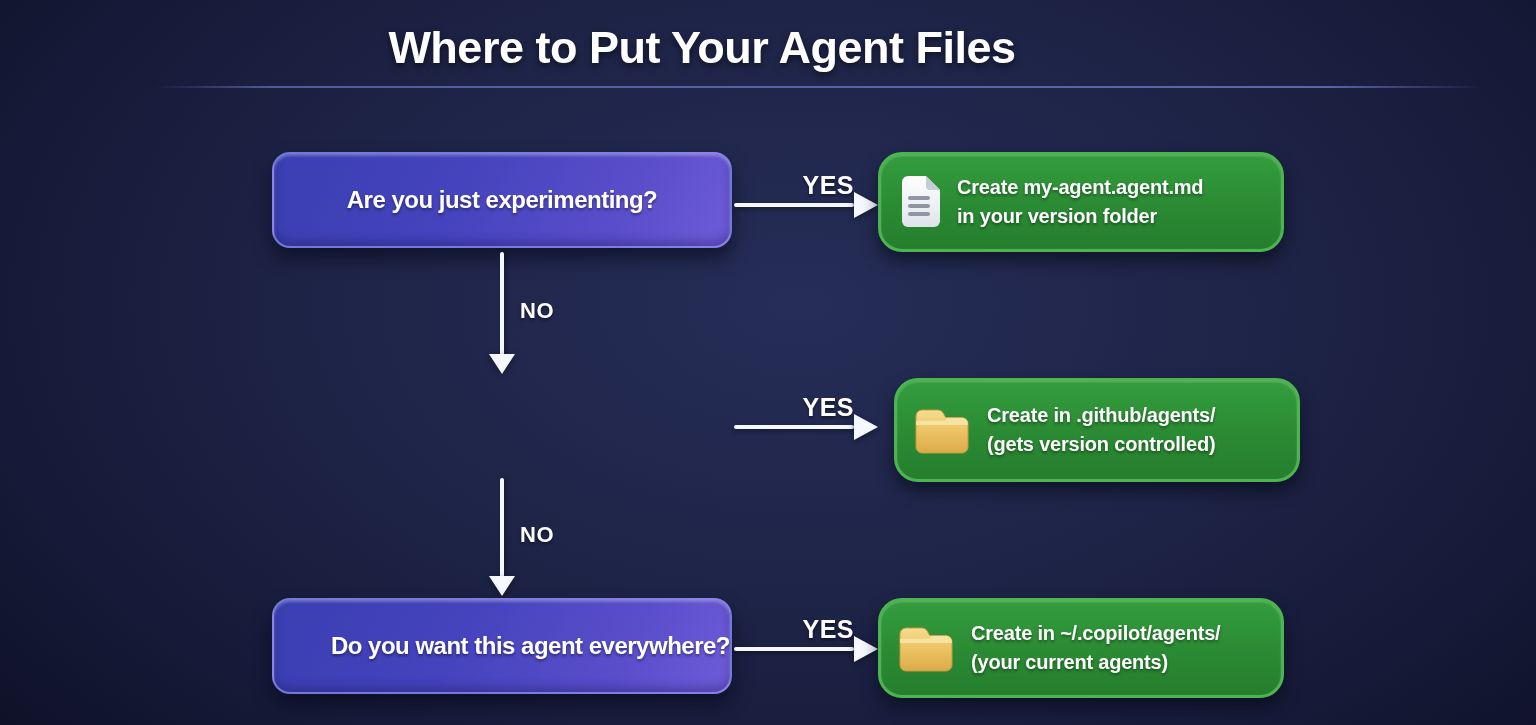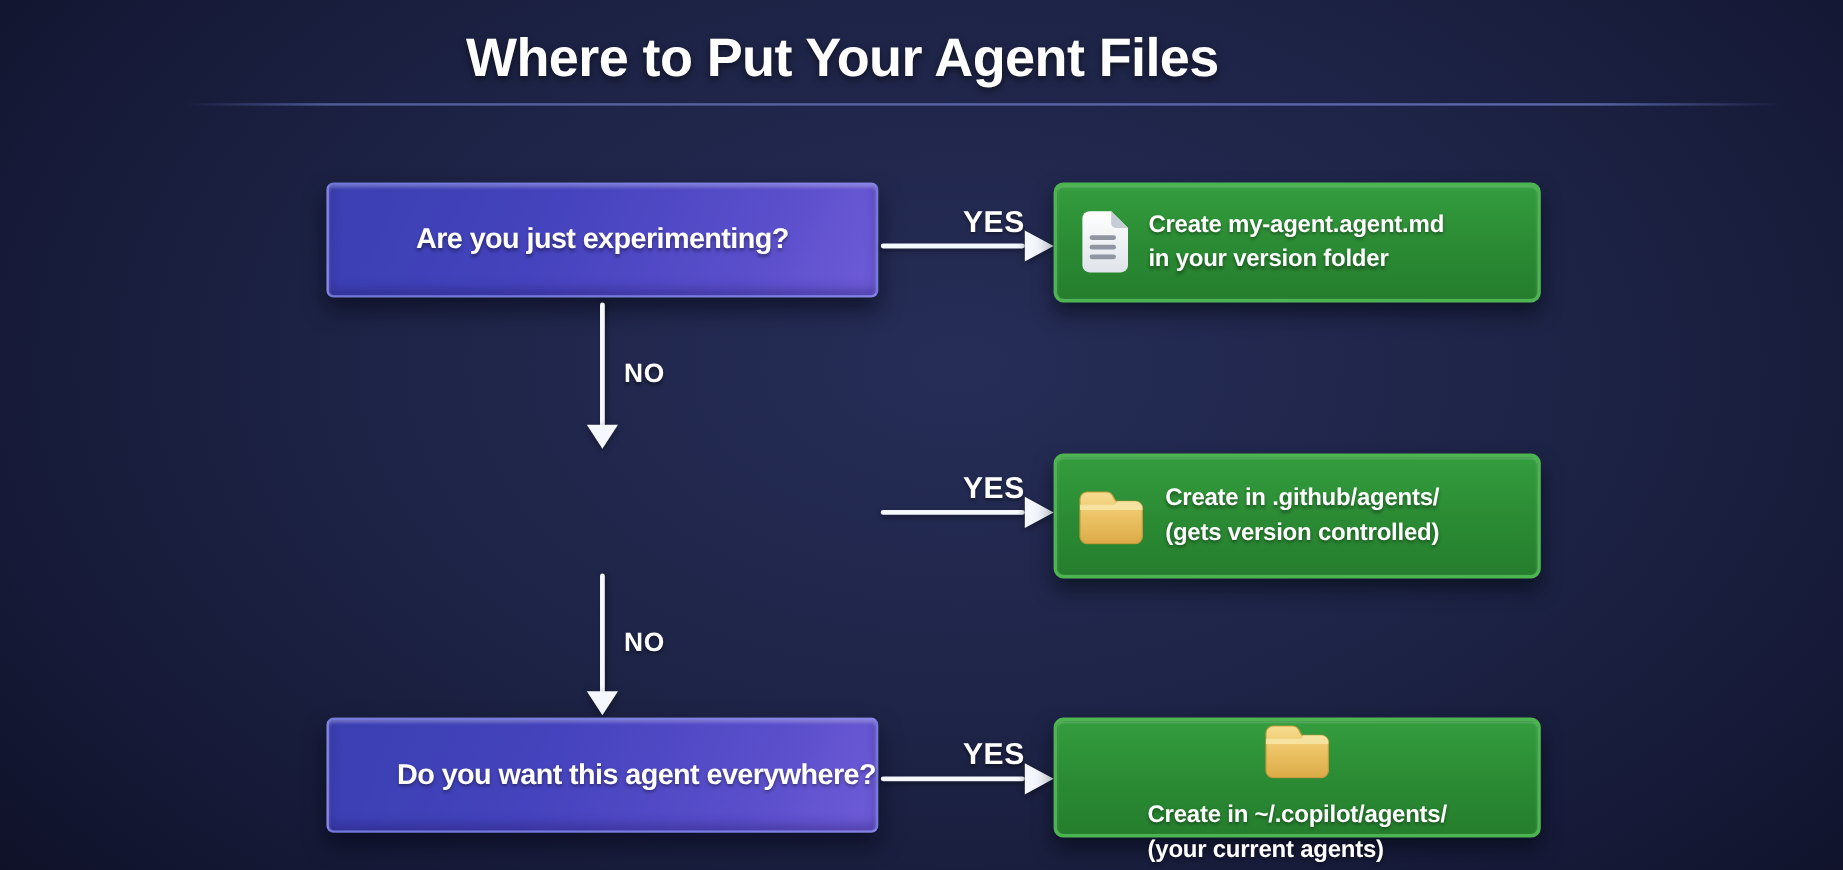--- a/index.html
+++ b/index.html
@@ -17,33 +17,33 @@
     white-space:nowrap;
   }
   .divider {
     position:absolute; top:86px; left:155px; width:1330px; height:2px;
     background:linear-gradient(90deg,
       rgba(100,112,184,0) 0%, rgba(100,112,184,0.75) 9%,
       rgba(108,120,196,0.8) 88%, rgba(100,112,184,0) 100%);
   }
   .qbox {
     position:absolute; left:272px; width:460px; height:96px;
-    border-radius:6px; box-sizing:border-box;
+    border-radius:18px; box-sizing:border-box;
     background:linear-gradient(115deg,#3a3fb2 0%,#4543bd 40%,#5a4ecb 76%,#6f5cd8 100%);
     border:2px solid rgba(160,168,246,0.55);
     box-shadow:0 10px 18px rgba(4,6,20,0.55),
                inset 0 2px 3px rgba(255,255,255,0.28),
                inset 0 -5px 10px rgba(28,20,92,0.35);
     display:flex; align-items:center; justify-content:center;
     font-size:24px; font-weight:700; letter-spacing:-0.5px; white-space:nowrap;
     text-shadow:0 2px 3px rgba(0,0,0,0.4);
   }
   .rbox {
     position:absolute; left:878px; width:406px; height:100px;
-    border-radius:8px; box-sizing:border-box;
+    border-radius:24px; box-sizing:border-box;
     background:linear-gradient(180deg,#349d3e 0%,#2b8b34 52%,#257e2d 100%);
     border:3px solid #4db550;
     box-shadow:0 9px 16px rgba(3,8,16,0.55),
                inset 0 1px 2px rgba(255,255,255,0.25);
     display:flex; align-items:center; padding:0 16px; gap:16px;
     font-size:20px; font-weight:700; line-height:29px; letter-spacing:-0.2px;
     white-space:nowrap; text-shadow:0 2px 3px rgba(0,0,0,0.4);
   }
   .yes-arrow { position:absolute; left:734px; width:144px; height:48px; }
   .yes-line {
@@ -120,21 +120,21 @@
     <div class="no-line"></div>
     <div class="no-head"></div>
     <span class="no-text">NO</span>
   </div>
 
   <div class="yes-arrow" style="top:389px;">
     <span class="yes-text">YES</span>
     <div class="yes-line"></div>
     <div class="yes-head"></div>
   </div>
-  <div class="rbox" style="top:378px; height:104px;">
+  <div class="rbox" style="top:378px; height:104px;margin-left:16px;">
     <svg class="icon" width="58" height="48" viewBox="0 0 58 48">
       <defs>
         <linearGradient id="gfold2" x1="0" y1="0" x2="0" y2="1">
           <stop offset="0" stop-color="#f6dd92"></stop>
           <stop offset="0.45" stop-color="#edc467"></stop>
           <stop offset="1" stop-color="#dcab48"></stop>
         </linearGradient>
       </defs>
       <path d="M3 41 V10 a6 6 0 0 1 6-6 h16 a6 6 0 0 1 5.3 3.2 l1.8 3.4 a2 2 0 0 0 1.8 1.1 H49 a6 6 0 0 1 6 6 v23.3 a6 6 0 0 1 -6 6 H9 a6 6 0 0 1 -6-6 z" fill="url(#gfold2)" stroke="#c79b3b" stroke-width="1"></path>
       <path d="M33.9 11.7 H49 a6 6 0 0 1 6 6 v1.2 H3 v-4.2 h28 a3 3 0 0 0 2.9-3 z" fill="#f8e6a8" opacity="0.85"></path>
@@ -151,21 +151,21 @@
   </div>
 
   <div class="qbox" style="top:598px;justify-content:flex-end;">
     <span>Do you want this agent everywhere?</span>
   </div>
   <div class="yes-arrow" style="top:611px;">
     <span class="yes-text">YES</span>
     <div class="yes-line"></div>
     <div class="yes-head"></div>
   </div>
-  <div class="rbox" style="top:598px; height:100px;flex-direction:column;">
+  <div class="rbox" style="top:598px; height:100px;">
     <svg class="icon" width="58" height="48" viewBox="0 0 58 48">
       <defs>
         <linearGradient id="gfold3" x1="0" y1="0" x2="0" y2="1">
           <stop offset="0" stop-color="#f6dd92"></stop>
           <stop offset="0.45" stop-color="#edc467"></stop>
           <stop offset="1" stop-color="#dcab48"></stop>
         </linearGradient>
       </defs>
       <path d="M3 41 V10 a6 6 0 0 1 6-6 h16 a6 6 0 0 1 5.3 3.2 l1.8 3.4 a2 2 0 0 0 1.8 1.1 H49 a6 6 0 0 1 6 6 v23.3 a6 6 0 0 1 -6 6 H9 a6 6 0 0 1 -6-6 z" fill="url(#gfold3)" stroke="#c79b3b" stroke-width="1"></path>
       <path d="M33.9 11.7 H49 a6 6 0 0 1 6 6 v1.2 H3 v-4.2 h28 a3 3 0 0 0 2.9-3 z" fill="#f8e6a8" opacity="0.85"></path>

